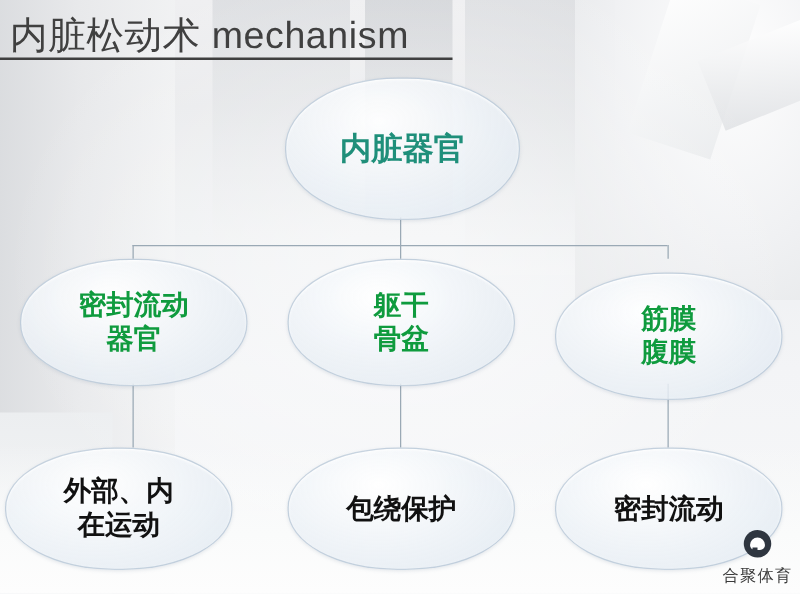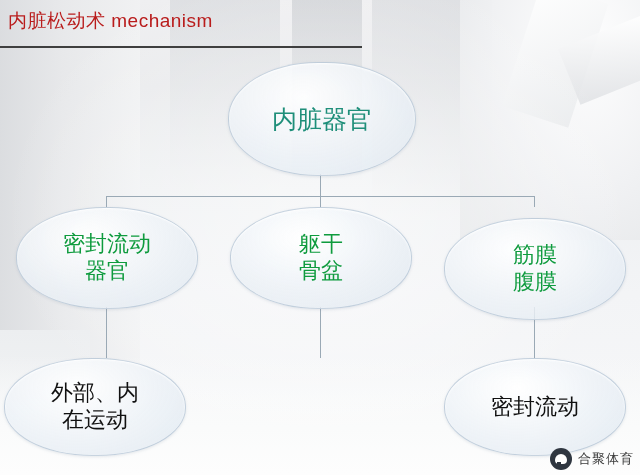--- a/index.html
+++ b/index.html
@@ -87,22 +87,22 @@
   .bg-vign {
     position: absolute; inset: 0;
     background: radial-gradient(ellipse at 50% 45%, rgba(255,255,255,.55) 0%, rgba(255,255,255,0) 70%);
   }
 
   
   .title {
     position: absolute;
     left: 8px;
     top: 8px;
-    font-size: 19px;
-    color: #b91c1c;
+    font-size: 30px;
+    color: #404040;
     letter-spacing: .5px;
     white-space: nowrap;
   }
   .title-underline {
     position: absolute;
     left: 0;
     top: 46px;
     width: 362px;
     height: 2px;
     background: #3f3f3f;
@@ -124,21 +124,21 @@
     justify-content: center;
     text-align: center;
     border-radius: 46px;
     background: radial-gradient(ellipse at 40% 30%, rgba(255,255,255,.92) 0%, rgba(236,241,246,.85) 55%, rgba(221,230,239,.8) 100%);
     border: 1px solid rgba(160,180,200,.55);
     box-shadow: 0 1px 3px rgba(120,140,160,.18), inset 0 1px 2px rgba(255,255,255,.9);
   }
   .node span {
     line-height: 1.22;
     white-space: pre-line;
-    font-weight: 400;
+    font-weight: 700;
   }
   .node-top {
     left: 228px; top: 62px; width: 186px; height: 112px;
     border-radius: 90px / 56px;
   }
   .node-top span { font-size: 25px; color: #1f8f7a; }
 
   .node-m1 { left: 16px;  top: 207px; width: 180px; height: 100px; border-radius: 88px / 50px; }
   .node-m2 { left: 230px; top: 207px; width: 180px; height: 100px; border-radius: 88px / 50px; }
   .node-m3 { left: 444px; top: 218px; width: 180px; height: 100px; border-radius: 88px / 50px; }
@@ -150,20 +150,21 @@
   .node-b1 span, .node-b2 span, .node-b3 span { font-size: 22px; color: #111111; }
 
   
   .wm {
     position: absolute;
     right: 6px;
     bottom: 5px;
     display: flex;
     align-items: center;
     gap: 6px;
+    flex-direction: column;
   }
   .wm-logo {
     width: 22px; height: 22px;
     border-radius: 50%;
     background: #2f3640;
     position: relative;
     flex: none;
   }
   .wm-logo::before {
     content: "";
@@ -229,20 +230,23 @@
   </div>
   <div class="node node-m3">
     <span>筋膜
 腹膜</span>
   </div>
 
   <div class="node node-b1">
     <span>外部、内
 在运动</span>
   </div>
+  <div class="node node-b2">
+    <span>包绕保护</span>
+  </div>
   <div class="node node-b3">
     <span>密封流动</span>
   </div>
 
   <div class="wm">
     <div class="wm-logo"></div>
     <div class="wm-text">合聚体育</div>
   </div>
 
 </div>

